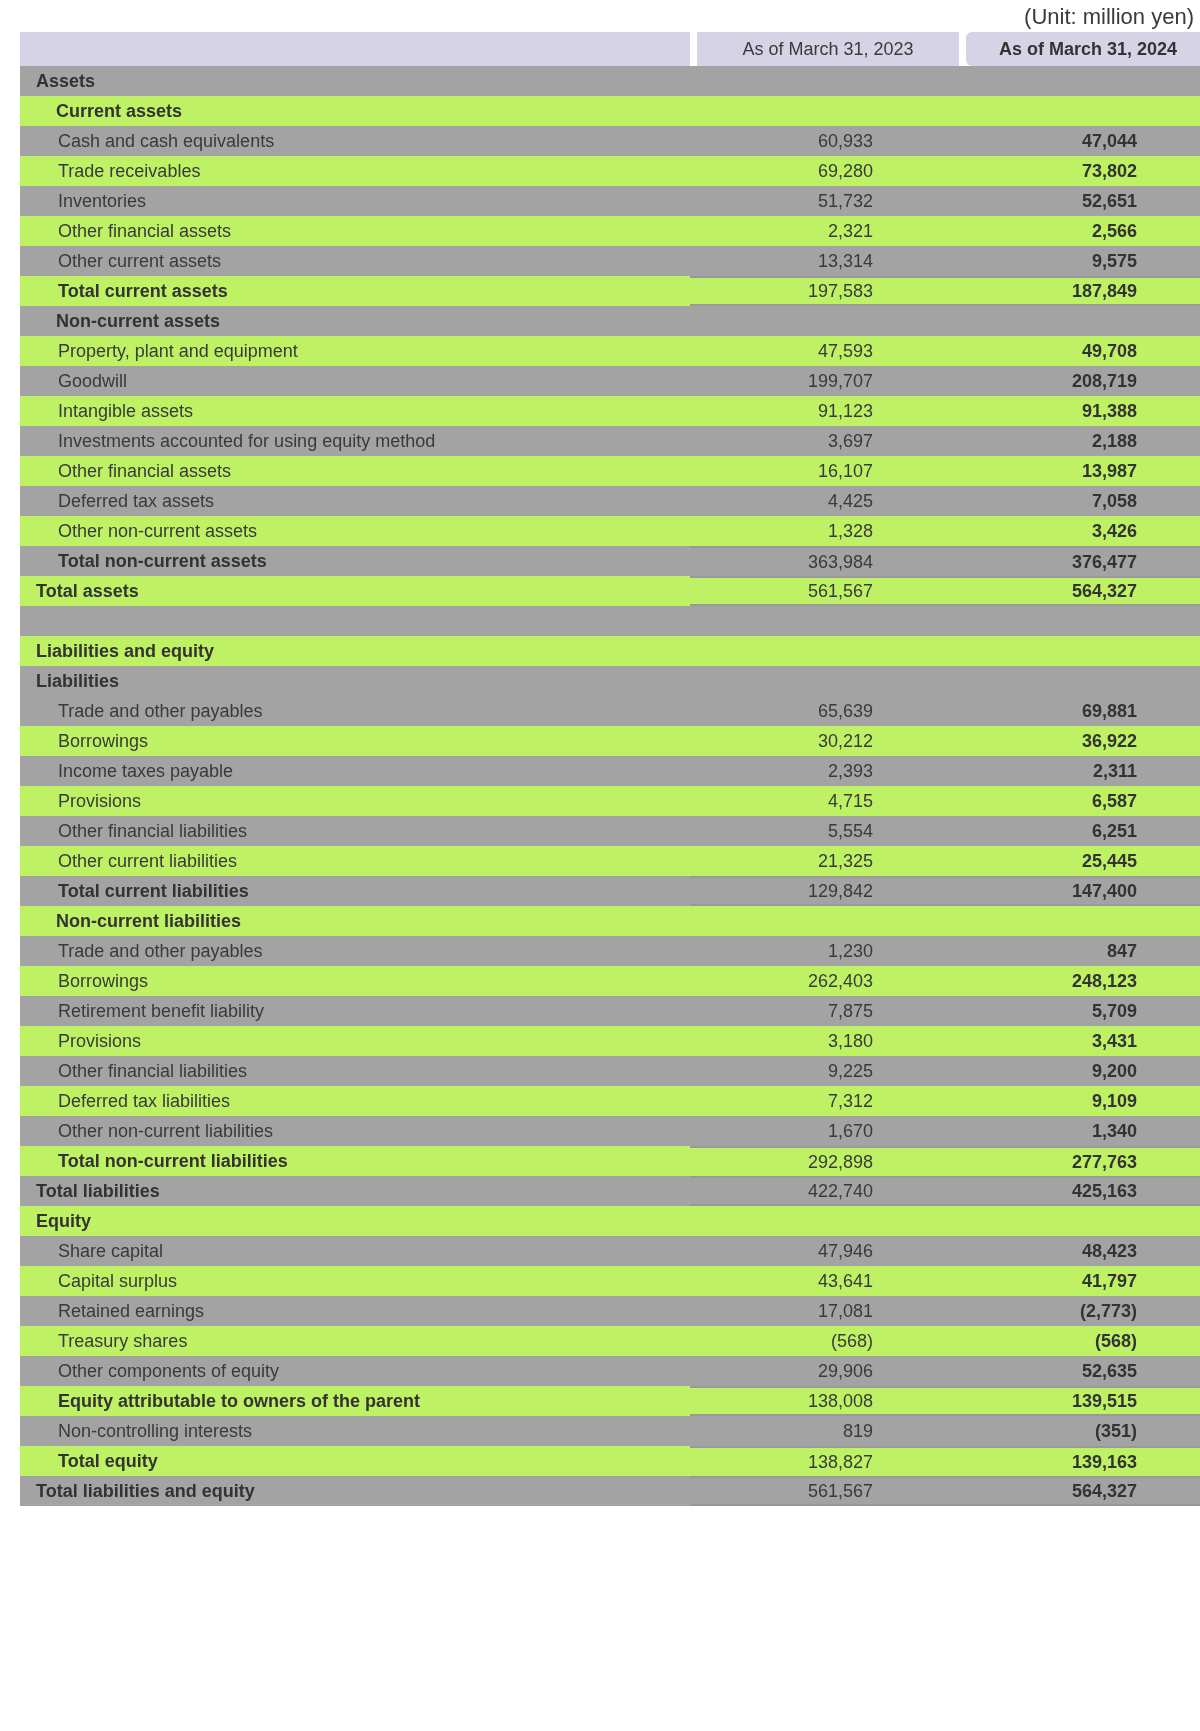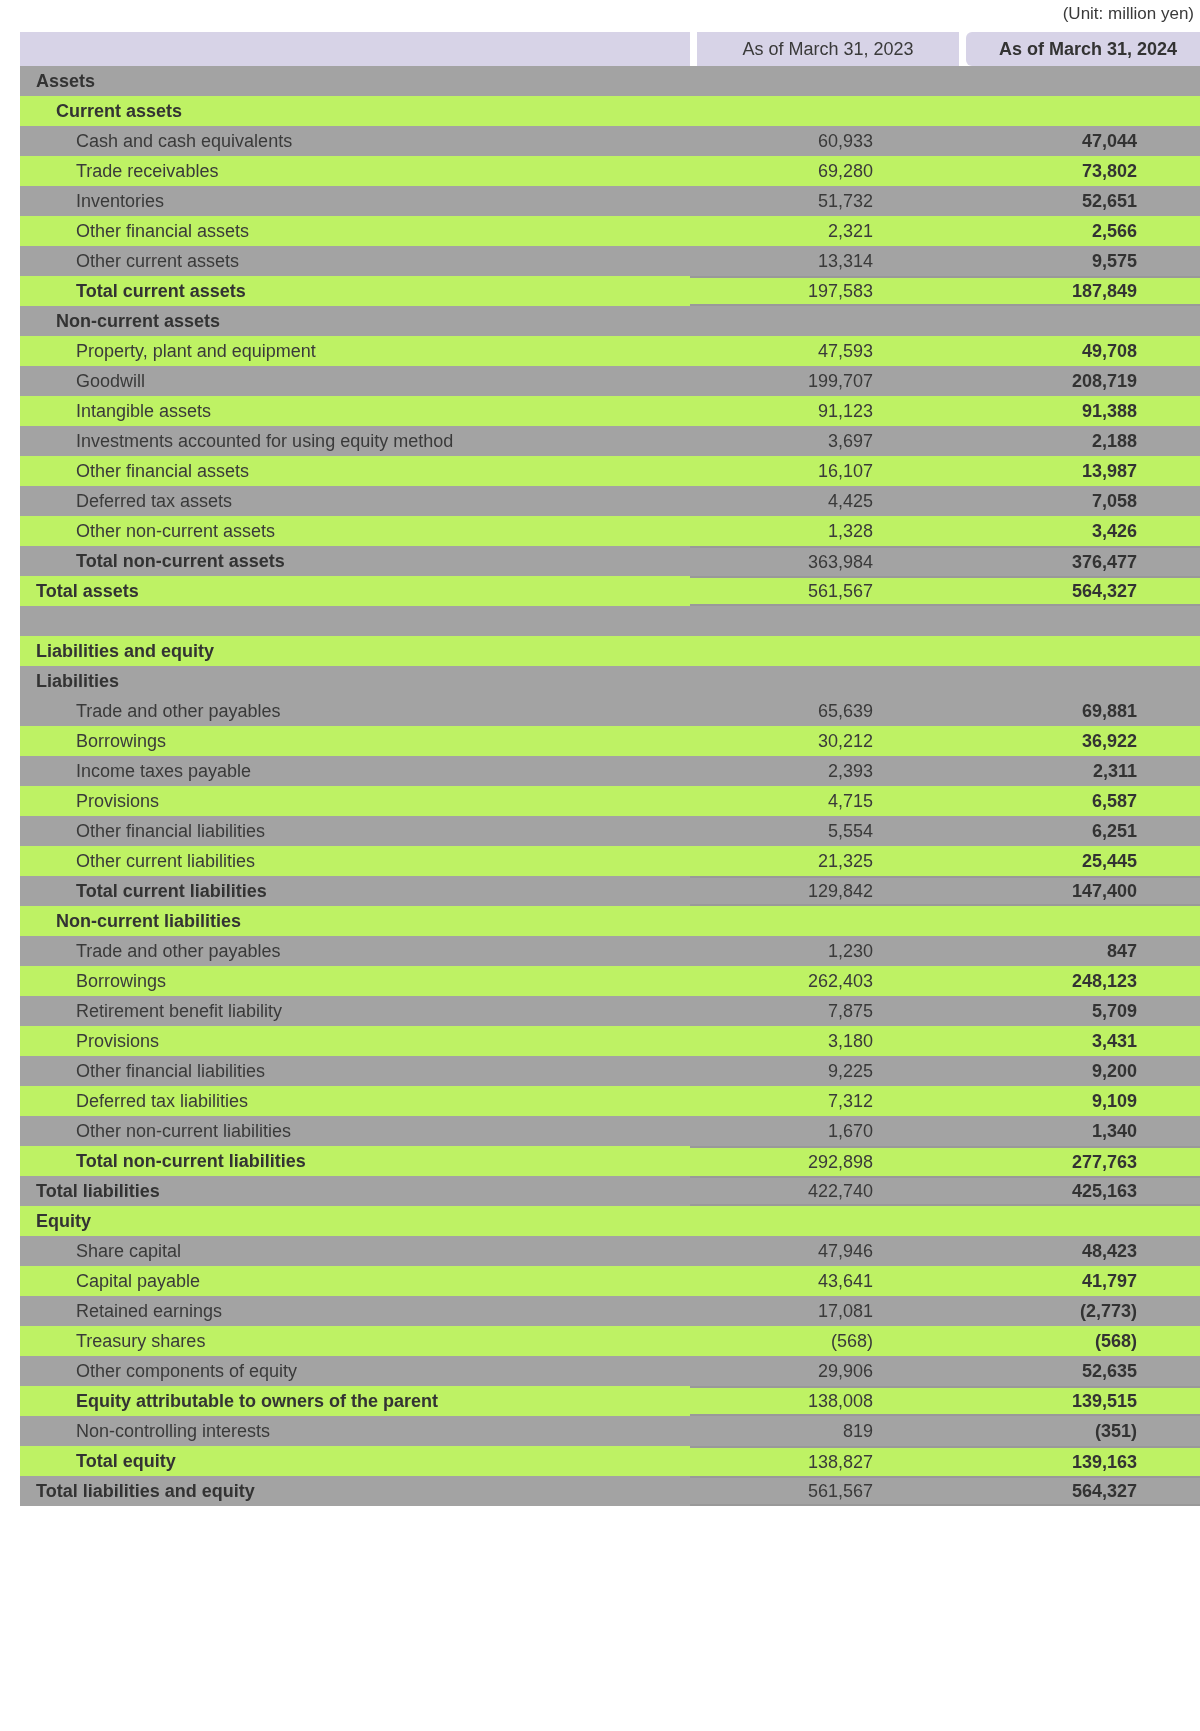--- a/index.html
+++ b/index.html
@@ -12,21 +12,21 @@
     height: 1731px;
     position: relative;
     font-family: "Liberation Sans", "DejaVu Sans", sans-serif;
     color: #3a3a3a;
     font-size: 18px;
   }
   .unit-note {
     position: absolute;
     top: 4px;
     right: 6px;
-    font-size: 17px;
+    font-size: 22px;
     color: #3a3a3a;
   }
   .fin-table {
     position: absolute;
     top: 32px;
     left: 20px;
     width: 1190px;
   }
   .hdr-row {
     display: flex;
@@ -52,21 +52,21 @@
   .cell-label {
     flex: 1;
     display: flex;
     align-items: center;
     box-sizing: border-box;
     white-space: nowrap;
     overflow: hidden;
   }
   .cell-label.ind0 { padding-left: 16px; }
   .cell-label.ind1 { padding-left: 36px; }
-  .cell-label.ind2 { padding-left: 56px; }
+  .cell-label.ind2 { padding-left: 38px; }
   .cell-label.bold { font-weight: 700; color: #333333; }
   .nums {
     display: flex;
     width: 520px;
     box-sizing: border-box;
     text-align: right;
   }
   .nums.line-top { border-top: 2px solid #999999; }
   .nums.line-bottom { border-bottom: 2px solid #999999; }
   .val {
@@ -406,21 +406,21 @@
 
   <div class="row stripe">
     <div class="cell-label ind2">Share capital</div>
     <div class="nums">
       <div class="val v23">47,946</div>
       <div class="val v24">48,423</div>
     </div>
   </div>
 
   <div class="row">
-    <div class="cell-label ind2">Capital payable</div>
+    <div class="cell-label ind2">Capital surplus</div>
     <div class="nums">
       <div class="val v23">43,641</div>
       <div class="val v24">41,797</div>
     </div>
   </div>
 
   <div class="row stripe">
     <div class="cell-label ind2">Retained earnings</div>
     <div class="nums">
       <div class="val v23">17,081</div>

